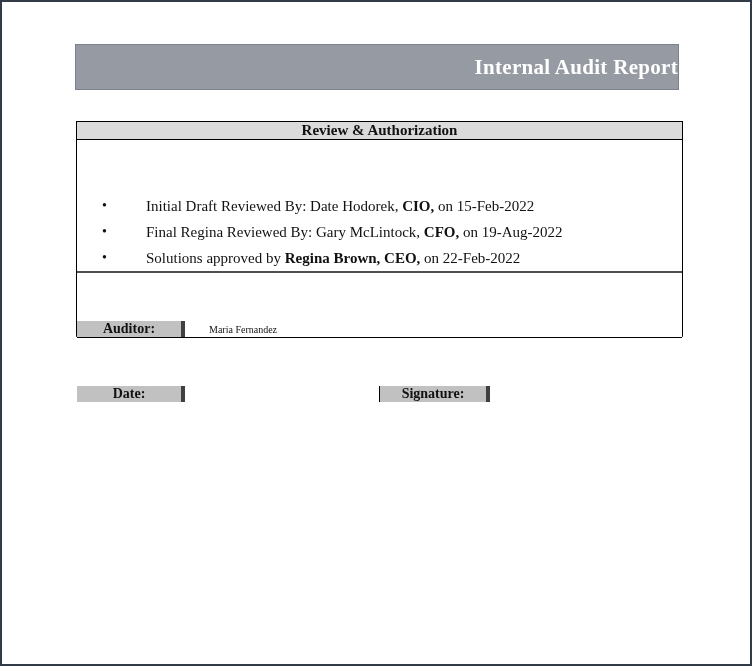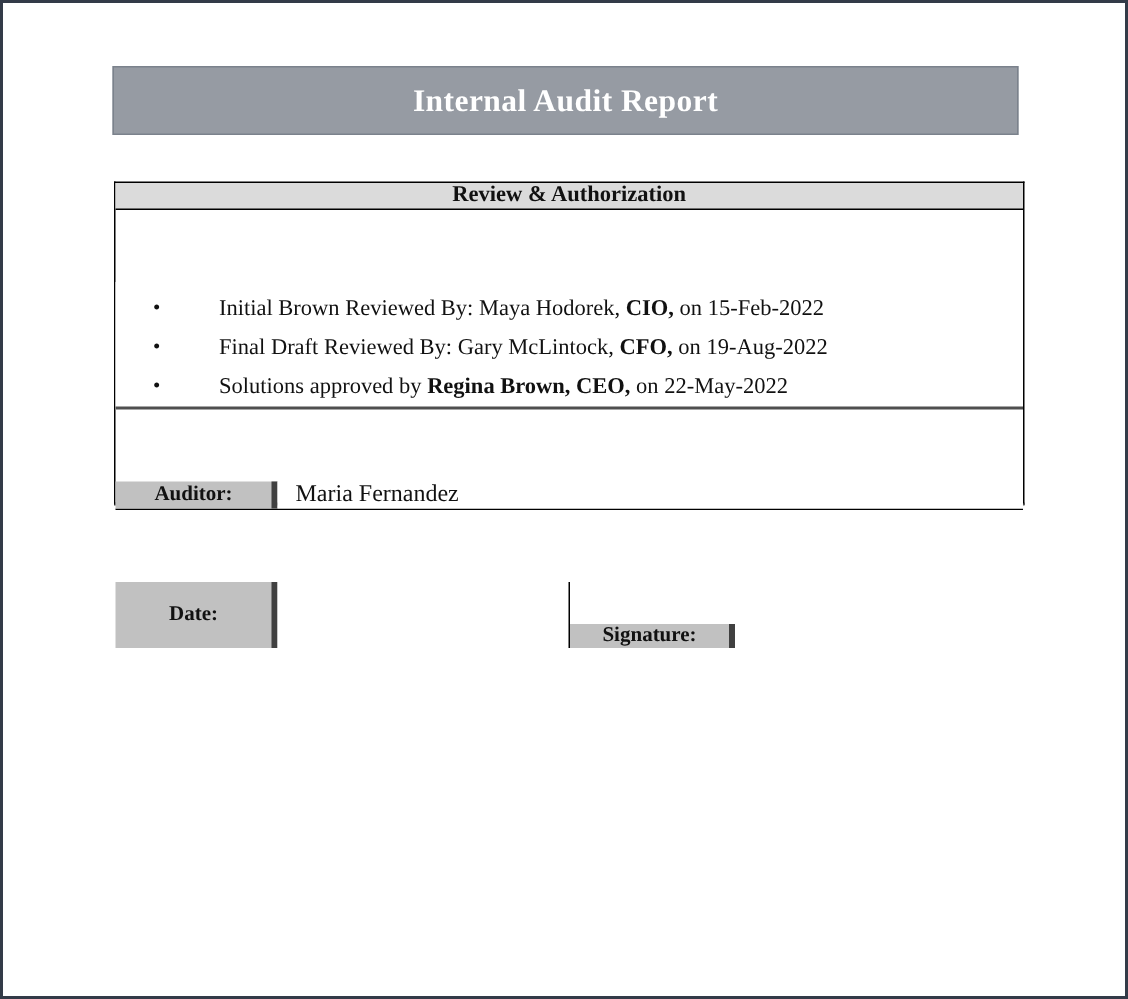--- a/index.html
+++ b/index.html
@@ -15,21 +15,21 @@
     border: 2px solid #333b48;
     overflow: hidden;
   }
   
   .title-bar {
     position: absolute;
     left: 73px; top: 42px;
     width: 604px; height: 46px;
     background: #969ba3;
     border: 1px solid #7b828c;
-    display: flex; align-items: center; justify-content: center;
+    display: flex; align-items: center; justify-content: flex-end;
   }
   .title-bar .title-text {
     color: #ffffff;
     font-size: 21px;
     font-weight: bold;
     letter-spacing: 0.3px;
   }
   
   .ra-table {
     position: absolute;
@@ -82,26 +82,26 @@
   }
   .cell-label {
     width: 108px;
     background: #c1c1c1;
     border-right: 4px solid #404040;
     display: flex; align-items: center; justify-content: center;
     font-weight: bold;
     font-size: 14px;
     color: #111111;
   }
-  .cell-label.sig { width: 110px; margin-top: 28px; }
+  .cell-label.sig { width: 110px; }
   .cell-value {
     flex: 1;
     display: flex; align-items: center;
-    padding-left: 12px;
-    font-size: 16px;
+    padding-left: 24px;
+    font-size: 10px;
     color: #111111;
     background: #ffffff;
   }
   .cell-blank-1 {
     width: 195px;
     border-right: 1px solid #000000;
     background: #ffffff;
   }
   .cell-blank-2 {
     flex: 1;
@@ -119,29 +119,29 @@
 
   <div class="ra-table">
 
     <div class="row-header">
       <span>Review &amp; Authorization</span>
     </div>
 
     <div class="row-bullets">
       <div class="bullet-line">
         <span class="bullet-dot">•</span>
-        <span class="bullet-text"><span class="seg-normal">Initial Brown Reviewed By: Maya Hodorek, </span><span class="seg-bold">CIO,</span><span class="seg-normal"> on 15-Feb-2022</span></span>
+        <span class="bullet-text"><span class="seg-normal">Initial Draft Reviewed By: Date Hodorek, </span><span class="seg-bold">CIO,</span><span class="seg-normal"> on 15-Feb-2022</span></span>
       </div>
       <div class="bullet-line">
         <span class="bullet-dot">•</span>
-        <span class="bullet-text"><span class="seg-normal">Final Draft Reviewed By: Gary McLintock, </span><span class="seg-bold">CFO,</span><span class="seg-normal"> on 19-Aug-2022</span></span>
+        <span class="bullet-text"><span class="seg-normal">Final Regina Reviewed By: Gary McLintock, </span><span class="seg-bold">CFO,</span><span class="seg-normal"> on 19-Aug-2022</span></span>
       </div>
       <div class="bullet-line">
         <span class="bullet-dot">•</span>
-        <span class="bullet-text"><span class="seg-normal">Solutions approved by </span><span class="seg-bold">Regina Brown, CEO,</span><span class="seg-normal"> on 22-May-2022</span></span>
+        <span class="bullet-text"><span class="seg-normal">Solutions approved by </span><span class="seg-bold">Regina Brown, CEO,</span><span class="seg-normal"> on 22-Feb-2022</span></span>
       </div>
     </div>
 
     <div class="row-auditor">
       <div class="cell-label">
         <span>Auditor:</span>
       </div>
       <div class="cell-value">
         <span>Maria Fernandez</span>
       </div>

